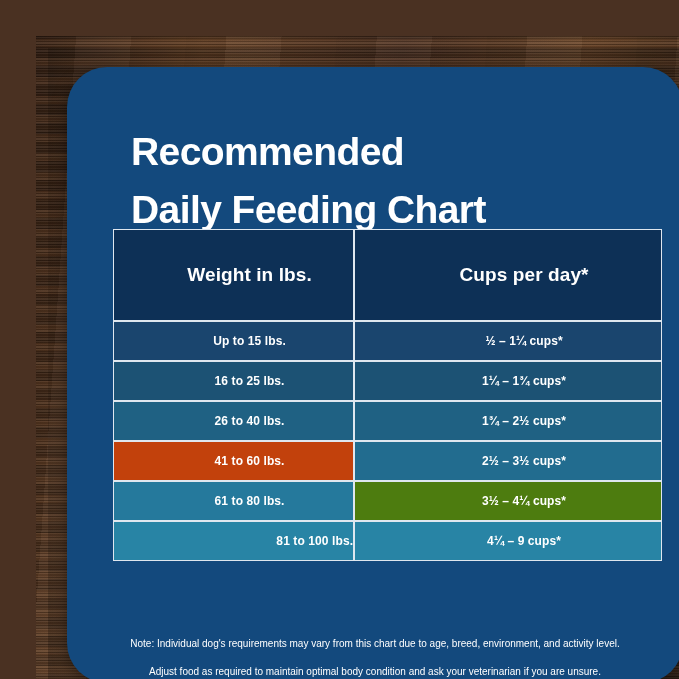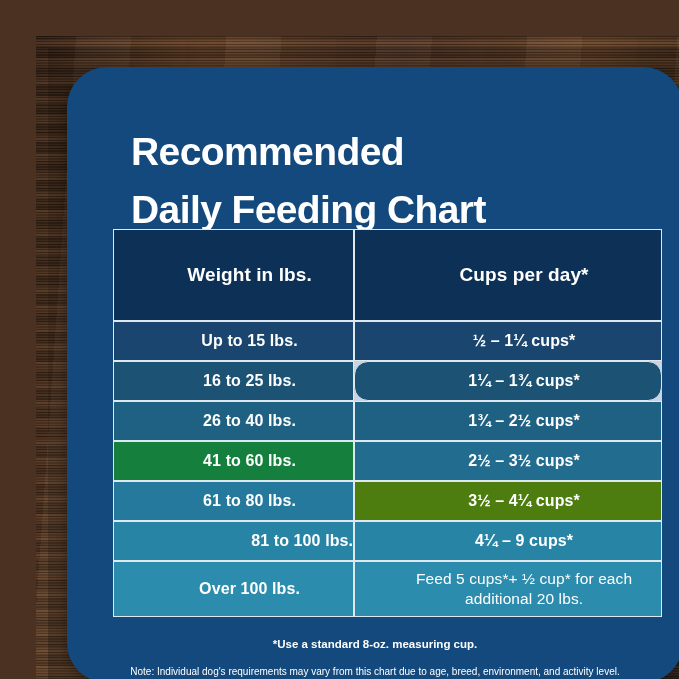--- a/index.html
+++ b/index.html
@@ -84,21 +84,21 @@
   }
   #feeding-table th {
     height:92px;
     background:#0d3056;
     font-size:19px;
     font-weight:bold;
     letter-spacing:0.1px;
   }
   #feeding-table td {
     height:40px;
-    font-size:16px;
+    font-size:12px;
     font-weight:bold;
     letter-spacing:0.1px;
   }
   #feeding-table td.two-line {
     height:56px;
     font-weight:normal;
     line-height:20px;
     font-size:15.5px;
   }
   #feeding-table td.two-line.weight-cell { font-weight:bold; font-size:16px; }
@@ -148,43 +148,39 @@
         <th class="col-cups">Cups per day*</th>
       </tr>
     </thead>
     <tbody id="table-body">
         <tr>
           <td class="col-weight" style="background: rgb(26, 69, 110);">Up to 15 lbs.</td>
           <td class="col-cups" style="background: rgb(26, 69, 110);">½ – 1¼ cups*</td>
         </tr>
         <tr>
           <td class="col-weight" style="background: rgb(28, 82, 116);">16 to 25 lbs.</td>
-          <td class="col-cups" style="background: rgb(28, 82, 116); border-radius: 14px;">1¼ – 1¾  cups*</td>
+          <td class="col-cups" style="background: rgb(28, 82, 116);">1¼ – 1¾  cups*</td>
         </tr>
         <tr>
           <td class="col-weight" style="background: rgb(31, 97, 131);">26 to 40 lbs.</td>
           <td class="col-cups" style="background: rgb(31, 97, 131); text-align: center;">1¾ – 2½ cups*</td>
         </tr>
         <tr>
-          <td class="col-weight" style="background: #15803d;">41 to 60 lbs.</td>
+          <td class="col-weight" style="background: #c2410c;">41 to 60 lbs.</td>
           <td class="col-cups" style="background: rgb(34, 108, 143);">2½ – 3½ cups*</td>
         </tr>
         <tr>
           <td class="col-weight" style="background: rgb(37, 121, 156);">61 to 80 lbs.</td>
           <td class="col-cups" style="background: #4d7c0f;">3½ – 4¼ cups*</td>
         </tr>
         <tr>
           <td class="col-weight" style="background: rgb(40, 132, 165); text-align: right;">81 to 100 lbs.</td>
           <td class="col-cups" style="background: rgb(40, 132, 165);">4¼ – 9 cups*</td>
         </tr>
-        <tr>
-          <td class="col-weight two-line weight-cell" style="background: rgb(43, 140, 173);">Over 100 lbs.</td>
-          <td class="col-cups two-line" style="background: rgb(43, 140, 173);">Feed 5 cups*+ ½ cup* for each additional 20 lbs.</td>
-        </tr>
       </tbody>
   </table>
 
   <div id="footnotes">
-    <div class="note-bold">*Use a standard 8-oz. measuring cup.</div>
     <div class="note-line">Note: Individual dog's requirements may vary from this chart due to age, breed, environment, and activity level.</div>
+    <div class="note-line">Adjust food as required to maintain optimal body condition and ask your veterinarian if you are unsure.</div>
   </div>
 
 </div>
 
 </body></html>

